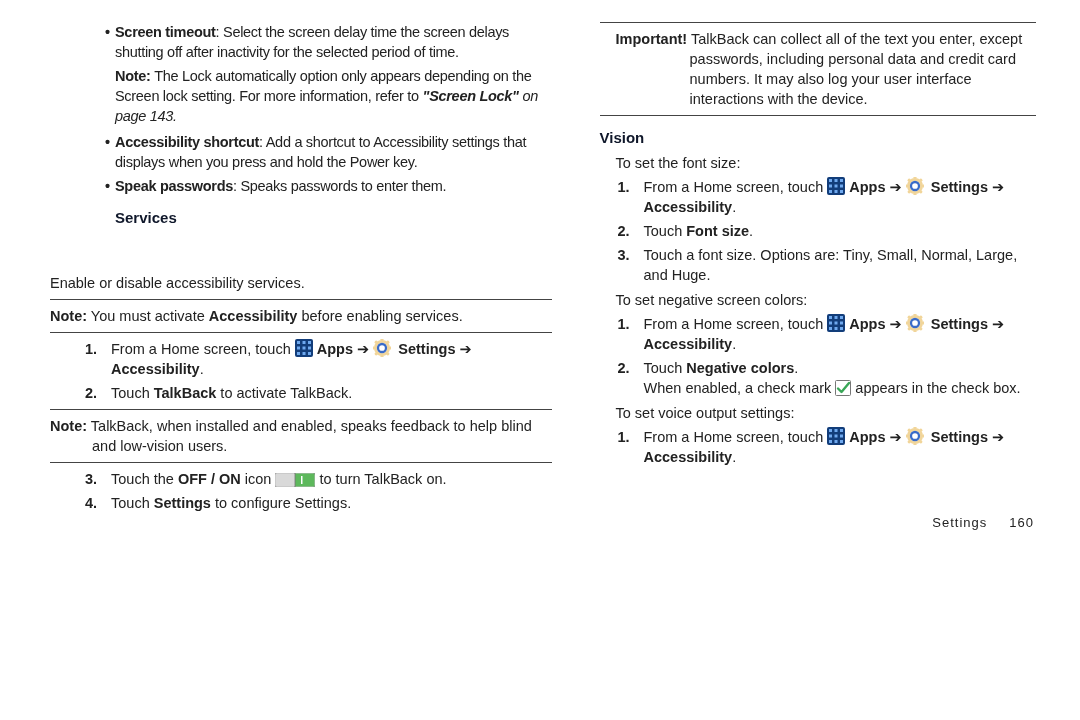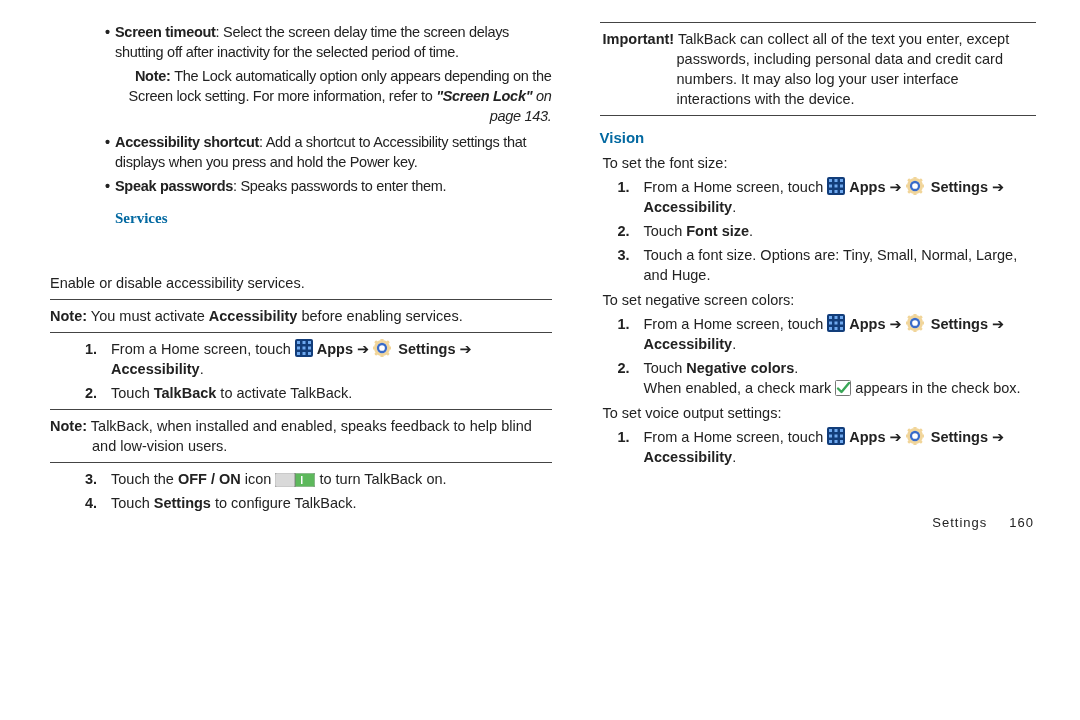--- a/index.html
+++ b/index.html
@@ -34,26 +34,26 @@
     content: "•";
     position: absolute;
     left: -10px;
     top: 0;
     font-weight: bold;
   }
   .condensed { font-stretch: condensed; letter-spacing: -0.3px; }
   .note-indent { margin-bottom: 4px; }
   .italic-bold { font-style: italic; font-weight: bold; }
   h3.section {
-    color: #0369a1;
+    color: #0f172a;
     font-weight: bold;
     font-size: 15px;
     margin: 12px 0 1px 0;
   }
-  .left-heading-shift { margin-left: -65px; font-family: Liberation Serif, serif; }
+  .left-heading-shift { margin-left: -65px; }
   .plain { margin: 0 0 6px 0; }
   hr.rule {
     border: none;
     border-top: 1px solid #444;
     margin: 6px 0 6px 0;
   }
   .col-left hr.rule { margin-left: -65px; }
   ol.num {
     list-style: none;
     padding-left: 0;
@@ -80,21 +80,21 @@
     bottom: 28px;
     right: 2px;
     font-size: 13px;
     letter-spacing: 1px;
   }
   .footer .gap { display:inline-block; width:22px; }
   svg.icon {
     vertical-align: -3px;
     display: inline-block;
   }
-  .right-block p { margin: 4px 0 4px 3px; }
+  .right-block p { margin: 4px 0 4px 16px; }
   .important-block { margin-bottom: 8px; }
   b { font-weight: bold; }
 </style>
 </head>
 <body>
 
 <svg width="0" height="0" style="position:absolute">
   <defs>
     <g id="apps-icon-g">
       <rect class="bg" x="0" y="0" width="18" height="18" rx="2" fill="#123d7a"></rect>
@@ -139,21 +139,21 @@
   </defs>
 </svg>
 
 <div class="page">
 
   <div class="col col-left">
 
     <div class="bullet-item condensed">
       <b>Screen timeout</b><span>: Select the screen delay time the screen delays shutting off after inactivity for the selected period of time.</span>
     </div>
-    <div class="note-indent condensed" style="margin-bottom:6px;text-align:right;">
+    <div class="note-indent condensed" style="margin-bottom:6px;">
       <b>Note: </b><span>The Lock automatically option only appears depending on the Screen lock setting. For more information, refer to </span><span class="italic-bold">"Screen Lock"</span><span style="font-style:italic"> on page 143.</span>
     </div>
     <div class="bullet-item condensed">
       <b>Accessibility shortcut</b><span>: Add a shortcut to Accessibility settings that displays when you press and hold the Power key.</span>
     </div>
     <div class="bullet-item condensed">
       <b>Speak passwords</b><span>: Speaks passwords to enter them.</span>
     </div>
 
     <h3 class="section left-heading-shift">Services</h3>
@@ -191,21 +191,21 @@
 
     <ol class="num" start="3">
       <li><span class="num-marker">3.</span>
         <span>Touch the </span><b>OFF / ON</b><span> icon </span>
         <svg class="icon" width="40" height="14">
             <use href="#toggle-icon-g"></use>
           </svg>
         <span> to turn TalkBack on.</span>
       </li>
       <li><span class="num-marker">4.</span>
-        <span>Touch </span><b>Settings</b><span> to configure TalkBack.</span>
+        <span>Touch </span><b>Settings</b><span> to configure Settings.</span>
       </li>
     </ol>
   </div>
 
   <div class="col col-right right-block">
 
     <hr class="rule" style="margin-top:0;">
     <p class="important-block" style="padding-left:74px; text-indent:-74px;">
       <b>Important!</b><span> TalkBack can collect all of the text you enter, except passwords, including personal data and credit card numbers. It may also log your user interface interactions with the device.</span>
     </p>

